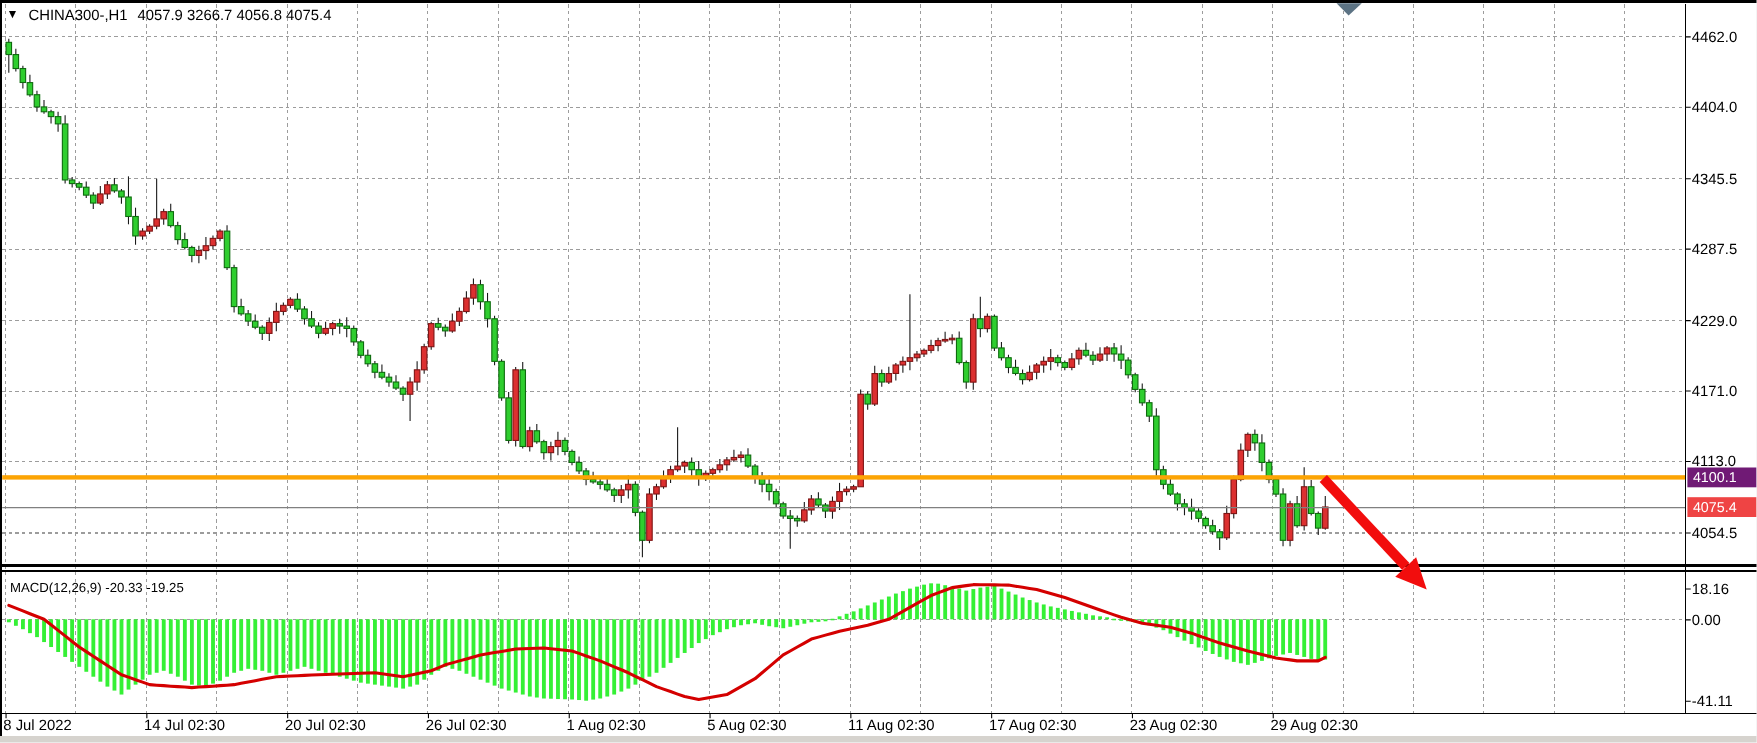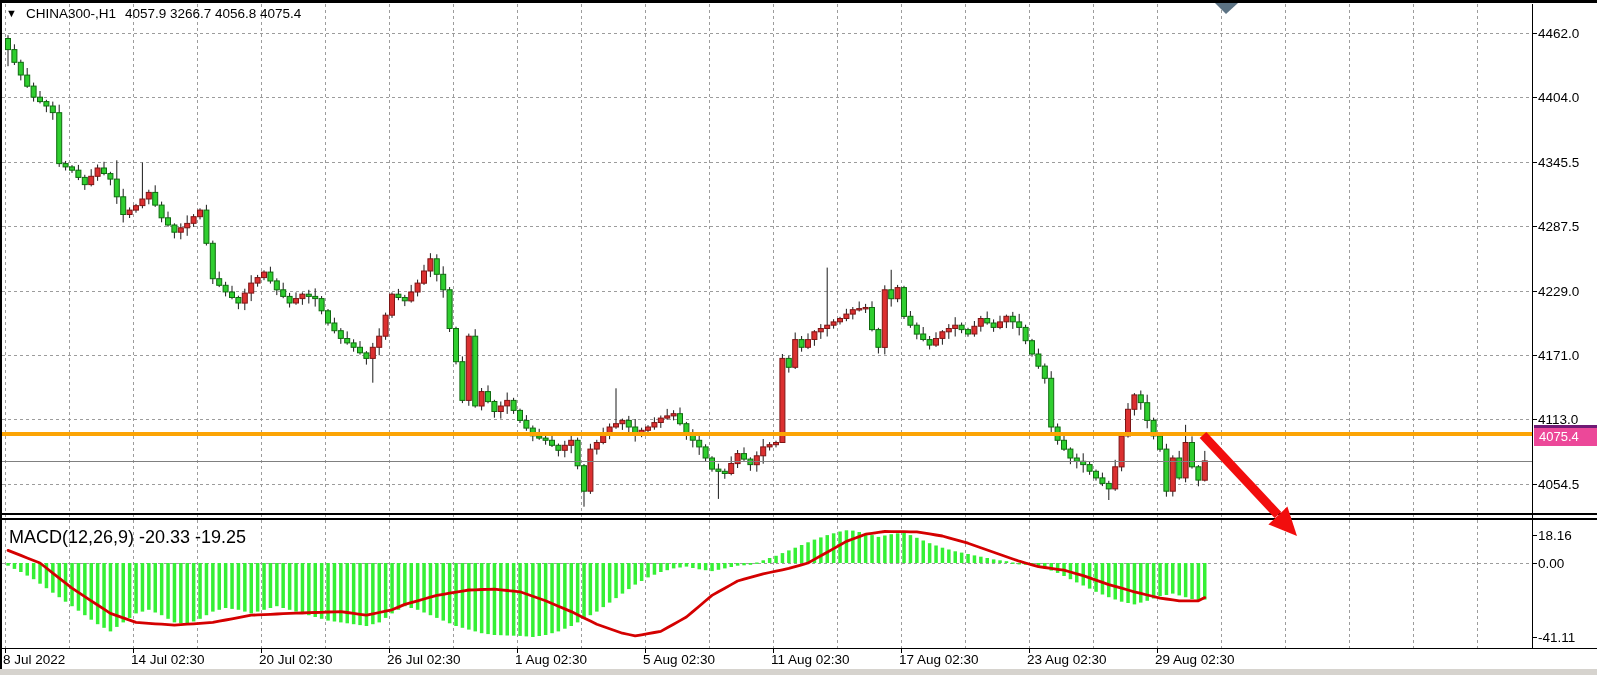--- a/index.html
+++ b/index.html
@@ -2,25 +2,25 @@
 <html><head>
 <meta charset="utf-8">
 <style>
   html,body{margin:0;padding:0;background:#e8e8e8;}
   #app{position:relative;width:1597px;height:675px;background:#ffffff;overflow:hidden;
        font-family:"Liberation Sans",sans-serif;}
   svg text{font-family:"Liberation Sans",sans-serif;font-size:13.5px;fill:#000;}
   .title-bar{position:absolute;left:6px;top:6px;display:flex;align-items:center;gap:9px;
              font-size:13.5px;color:#000;white-space:pre;}
   .dd-icon{font-size:11px;line-height:11px;cursor:pointer;}
-  .macd-label{position:absolute;left:9px;top:527px;font-size:18px;color:#000;}
+  .macd-label{position:absolute;left:9px;top:527px;font-size:12px;color:#000;}
   .badge{position:absolute;left:1534px;width:63px;height:18px;color:#fff;font-size:13px;
          line-height:18px;padding-left:5px;box-sizing:border-box;}
   .badge.orange{top:425px;background:#701a75;}
-  .badge.black{top:428px;background:#ec4899;}
+  .badge.black{top:452px;background:#ef4444;}
 </style>
 </head>
 <body>
 
 <div id="app">
   <svg id="chart-svg" width="1597" height="675" viewBox="0 0 1597 675">
       <g shape-rendering="crispEdges">
         <line x1="5" y1="4" x2="5" y2="648" stroke="#9c9c9c" stroke-width="1" stroke-dasharray="3 3"></line>
         <line x1="69" y1="4" x2="69" y2="648" stroke="#9c9c9c" stroke-width="1" stroke-dasharray="3 3"></line>
         <line x1="133" y1="4" x2="133" y2="648" stroke="#9c9c9c" stroke-width="1" stroke-dasharray="3 3"></line>

